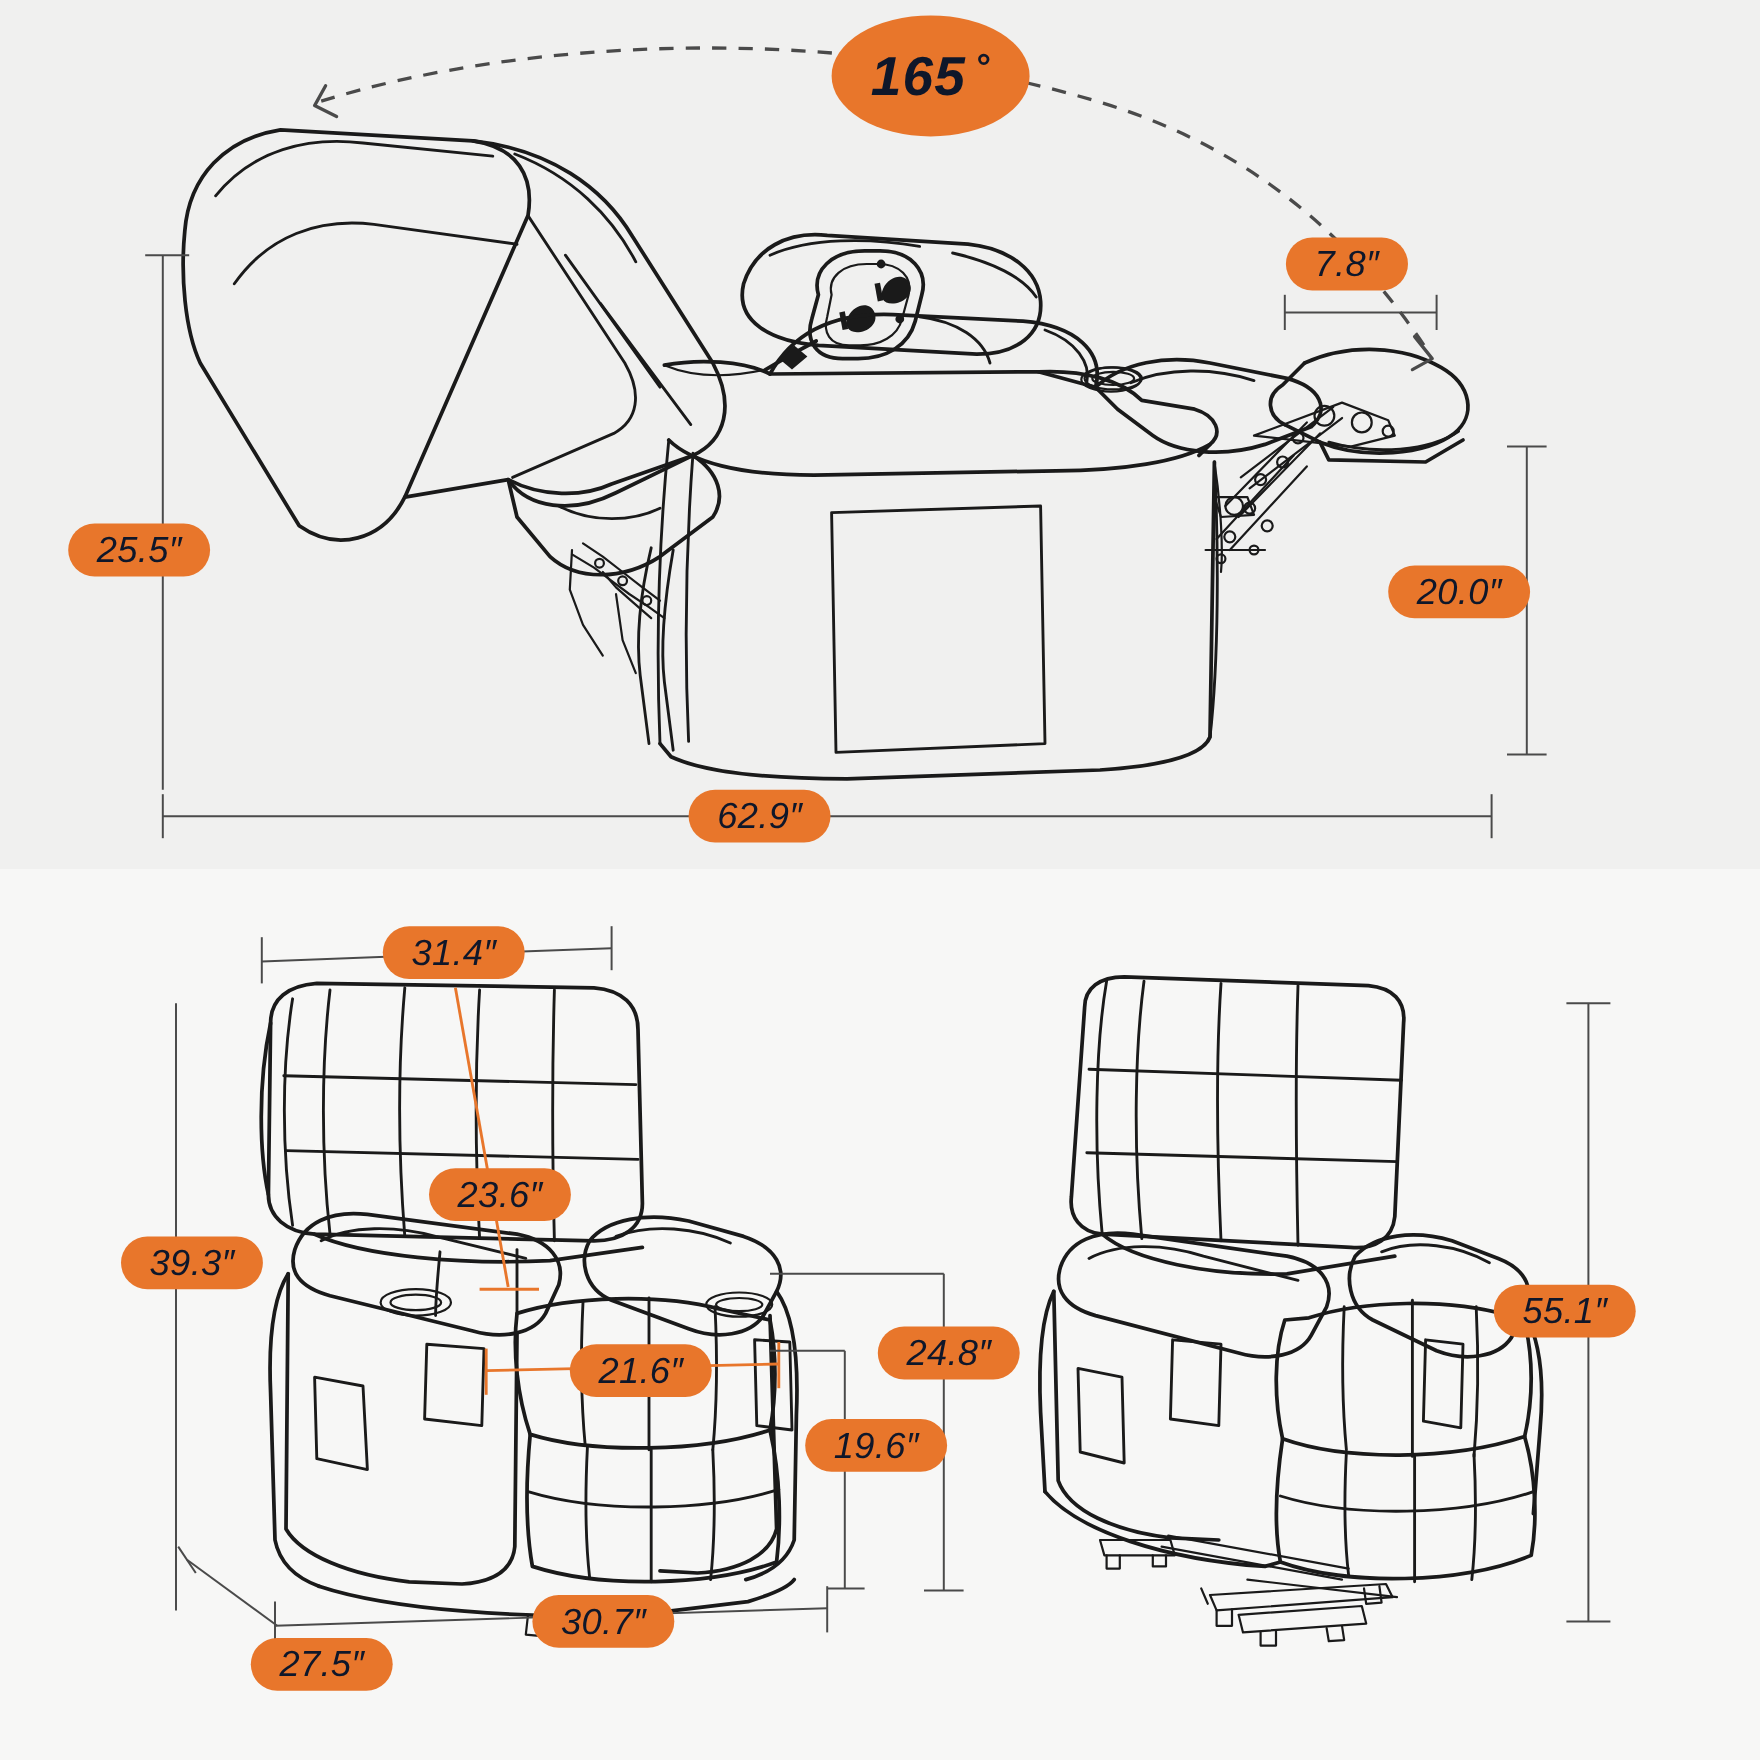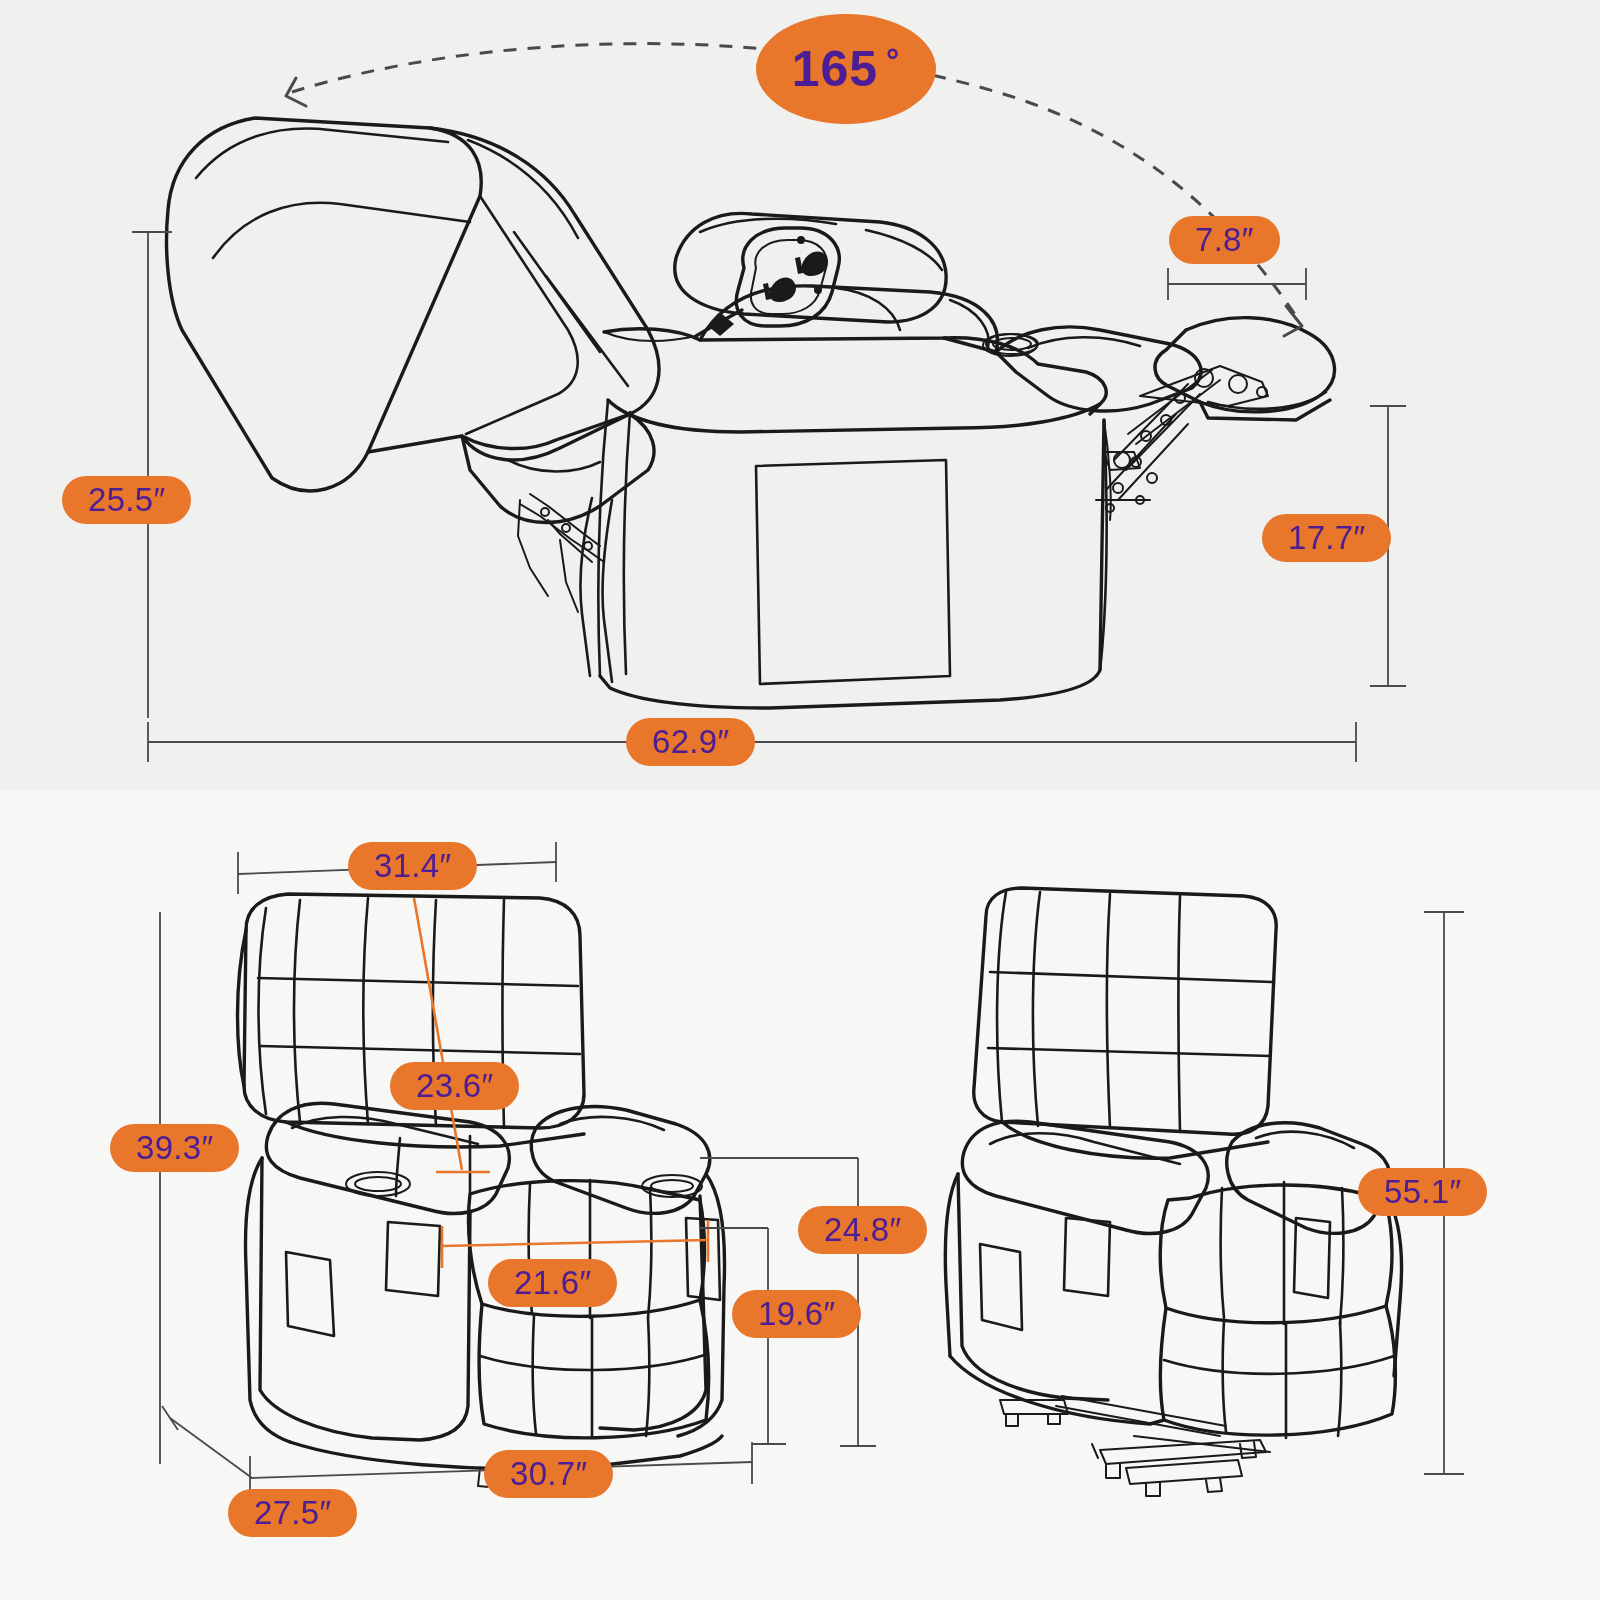--- a/index.html
+++ b/index.html
@@ -38,25 +38,26 @@
     top: 0;
     width: 1600px;
     height: 1600px;
   }
   .badge {
     position: absolute;
     display: flex;
     align-items: center;
     justify-content: center;
     background: #e8762b;
-    color: #4c1d95;
+    color: #0f172a;
     border-radius: 999px;
     white-space: nowrap;
     letter-spacing: 0.3px;
     box-sizing: border-box;
+    font-style: italic;
   }
   .badge-dim {
     height: 48px;
     padding: 0 26px;
     font-size: 33px;
     font-weight: 400;
     text-align: right;
   }
   .badge-angle {
     width: 180px;
@@ -423,35 +424,35 @@
 
   <div class="badge badge-angle" style="left:756px; top:14px;">
     <span>165</span>
       <span class="deg">°</span>
   </div>
 
   <div class="badge badge-dim" style="left:1169px; top:216px;">7.8″</div>
 
   <div class="badge badge-dim" style="left:62px; top:476px;">25.5″</div>
 
-  <div class="badge badge-dim" style="left:1262px; top:514px;">17.7″</div>
+  <div class="badge badge-dim" style="left:1262px; top:514px;">20.0″</div>
 
   <div class="badge badge-dim" style="left:626px; top:718px;">62.9″</div>
 
   <div class="badge badge-dim" style="left:348px; top:842px;">31.4″</div>
 
   <div class="badge badge-dim" style="left:390px; top:1062px;">23.6″</div>
 
   <div class="badge badge-dim" style="left:110px; top:1124px;">39.3″</div>
 
   <div class="badge badge-dim" style="left:1358px; top:1168px;">55.1″</div>
 
   <div class="badge badge-dim" style="left:798px; top:1206px;">24.8″</div>
 
-  <div class="badge badge-dim" style="left:488px; top:1222px;margin-top:37px;">21.6″</div>
+  <div class="badge badge-dim" style="left:518px; top:1222px;">21.6″</div>
 
   <div class="badge badge-dim" style="left:732px; top:1290px;">19.6″</div>
 
   <div class="badge badge-dim" style="left:228px; top:1458px;margin-top:31px;">27.5″</div>
 
   <div class="badge badge-dim" style="left:484px; top:1450px;">30.7″</div>
 
 </div>
 
 </body></html>

